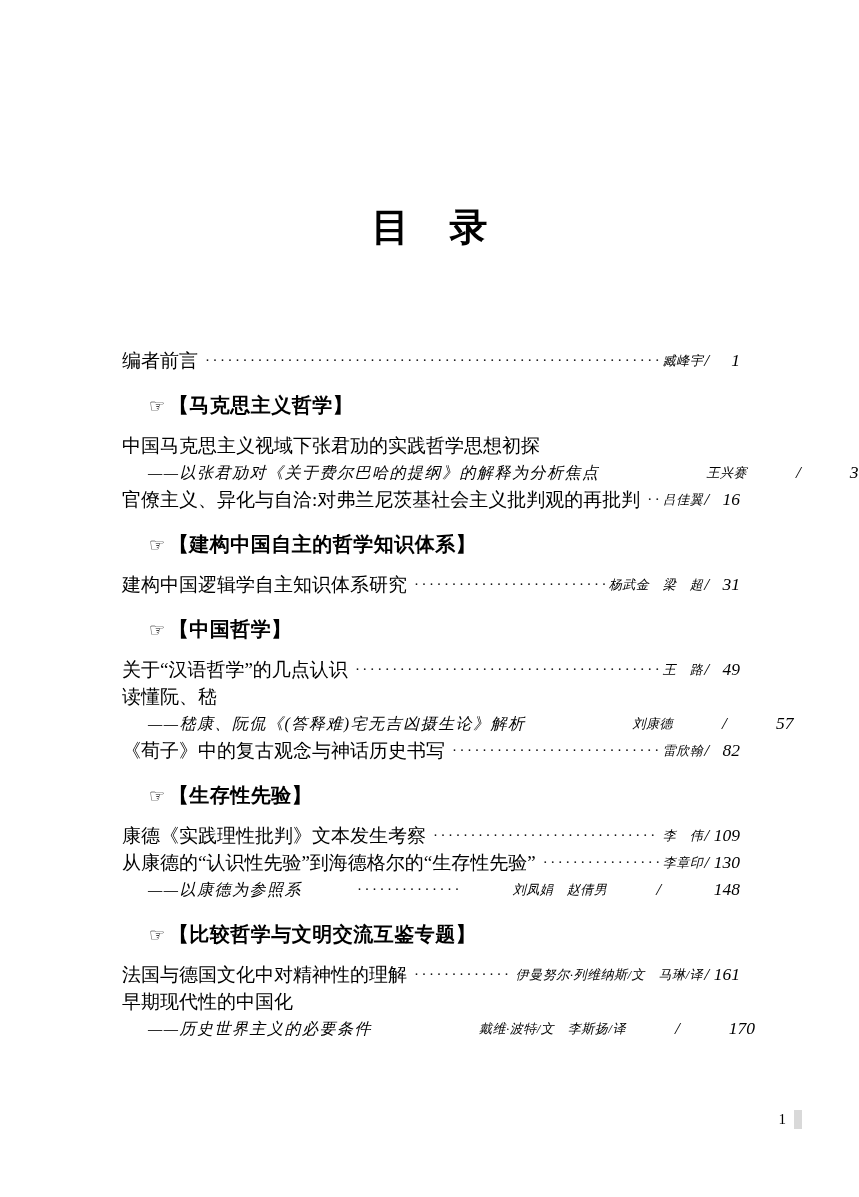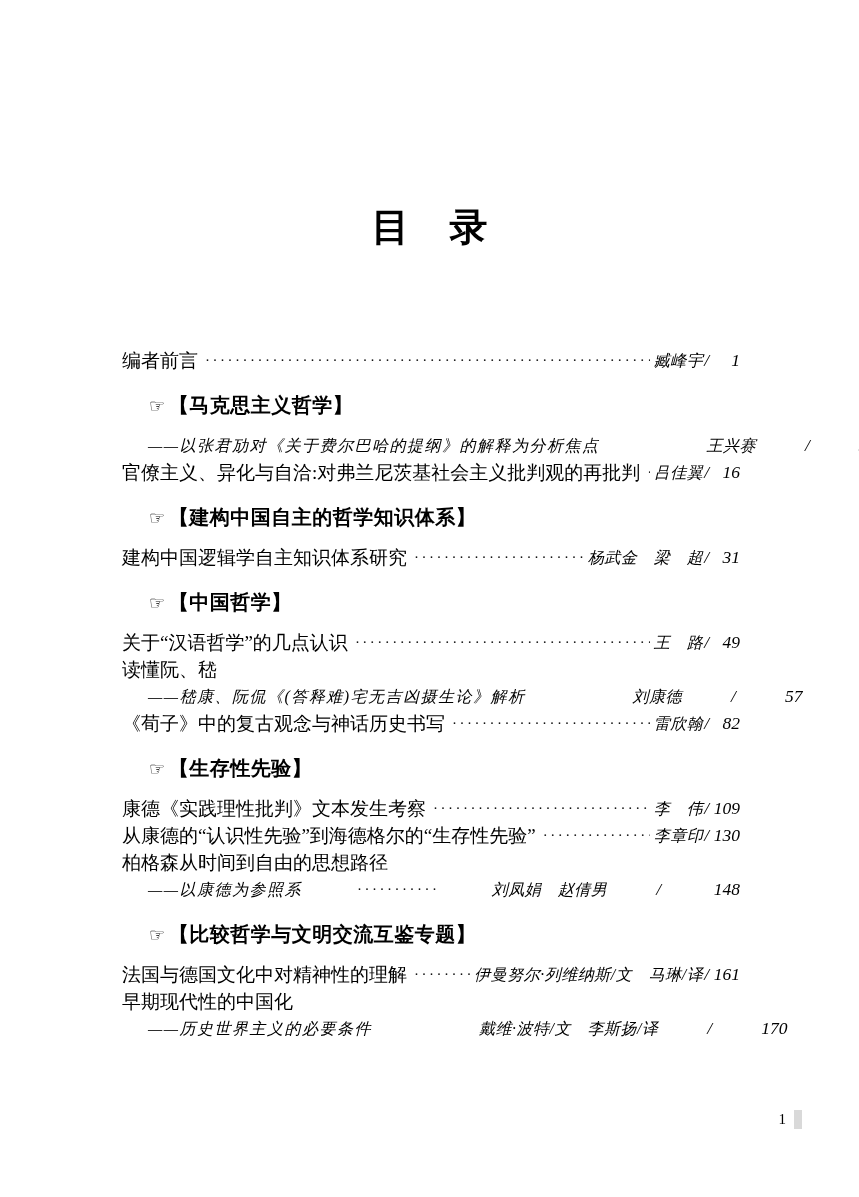--- a/index.html
+++ b/index.html
@@ -26,21 +26,21 @@
     font-family:"DejaVu Sans",sans-serif;
   }
   .row.sub{padding-left:26px;gap:48px;}
   .row.sub .t{font-size:16px;font-style:italic;letter-spacing:1.5px;}
   .t{flex:0 0 auto;}
   .leader{
     flex:1 1 0;min-width:0;overflow:hidden;
     font-size:15px;letter-spacing:2.5px;margin:0 4px 0 7px;
     align-self:center;color:#111;
   }
-  .authors{font-style:italic;font-size:16px;letter-spacing:0.5px;}
+  .authors{font-style:italic;font-size:13px;letter-spacing:0.5px;}
   .slash{font-style:italic;font-size:17.5px;padding:0 1px;}
   .pg{display:inline-block;width:30px;text-align:right;font-size:17.5px;font-style:italic;}
   .footer{
     position:absolute;right:57px;bottom:68px;
     display:flex;align-items:center;gap:8px;
   }
   .pagenum{font-size:15px;line-height:19px;}
   .bar{width:8px;height:19px;}
 </style>
 </head>
@@ -55,20 +55,23 @@
       <div class="row entry">
         <span class="t">编者前言</span>
         <span class="leader">··········································································································································································</span>
         <span class="authors">臧峰宇</span>
         <span class="slash">/</span>
         <span class="pg">1</span>
       </div>
       <div class="row section">
         <span class="hand">☞</span>
         <span class="label">【马克思主义哲学】</span>
+      </div>
+      <div class="row entry">
+        <span class="t">中国马克思主义视域下张君劢的实践哲学思想初探</span>
       </div>
       <div class="row sub">
         <span class="t">——以张君劢对《关于费尔巴哈的提纲》的解释为分析焦点</span>
         <span class="leader">··········································································································································································</span>
         <span class="authors">王兴赛</span>
         <span class="slash">/</span>
         <span class="pg">3</span>
       </div>
       <div class="row entry">
         <span class="t">官僚主义、异化与自洽:对弗兰尼茨基社会主义批判观的再批判</span>
@@ -127,23 +130,20 @@
         <span class="slash">/</span>
         <span class="pg">109</span>
       </div>
       <div class="row entry">
         <span class="t">从康德的“认识性先验”到海德格尔的“生存性先验”</span>
         <span class="leader">··········································································································································································</span>
         <span class="authors">李章印</span>
         <span class="slash">/</span>
         <span class="pg">130</span>
       </div>
-      <div class="row entry">
-        <span class="t">柏格森从时间到自由的思想路径</span>
-      </div>
       <div class="row sub">
         <span class="t">——以康德为参照系</span>
         <span class="leader">··········································································································································································</span>
         <span class="authors">刘凤娟　赵倩男</span>
         <span class="slash">/</span>
         <span class="pg">148</span>
       </div>
       <div class="row section">
         <span class="hand">☞</span>
         <span class="label">【比较哲学与文明交流互鉴专题】</span>

